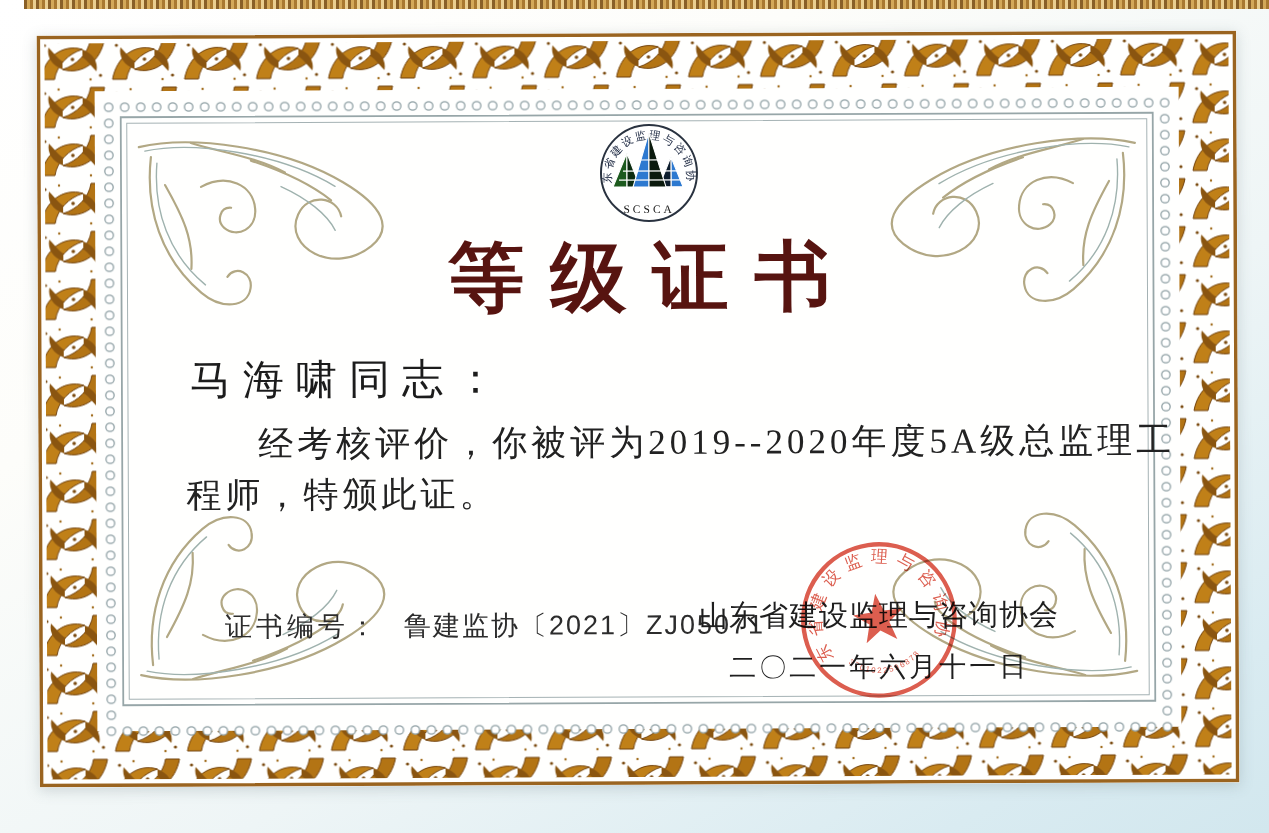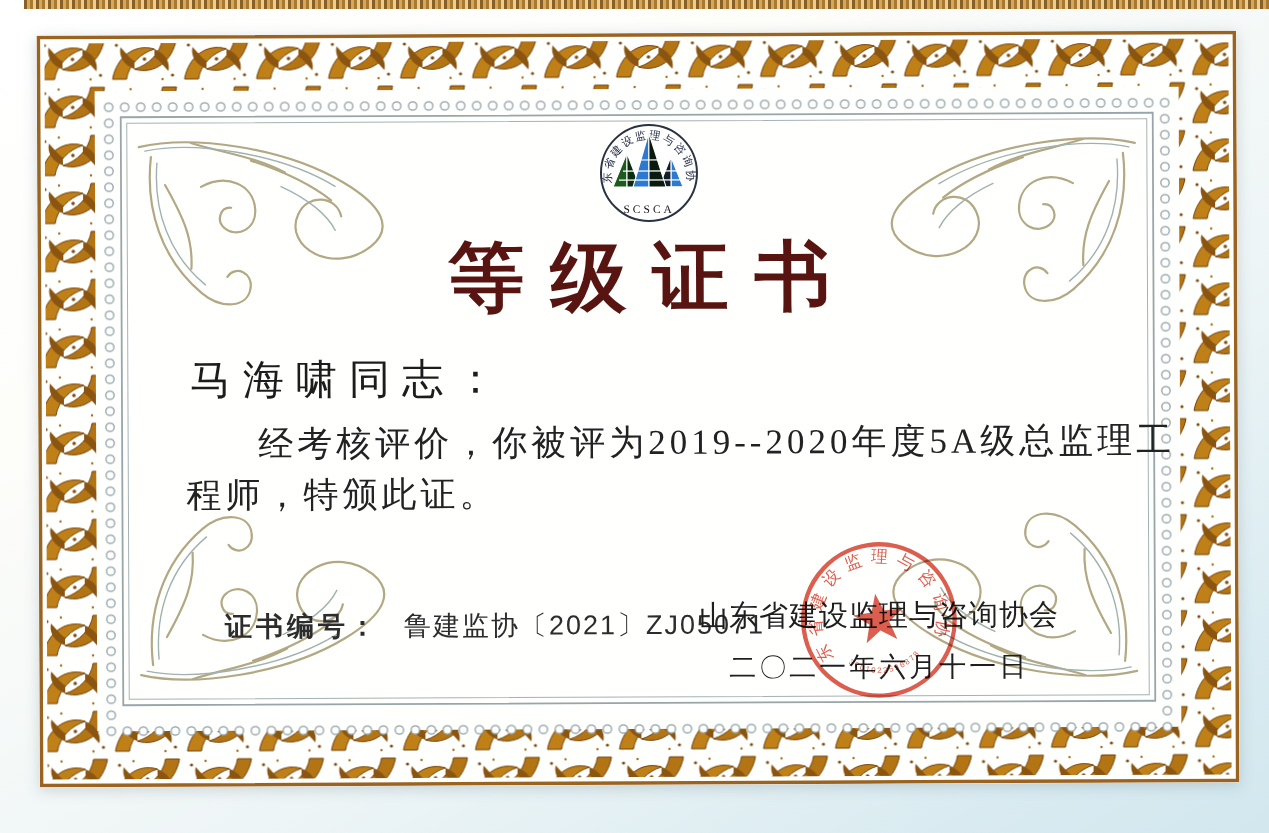--- a/index.html
+++ b/index.html
@@ -32,21 +32,21 @@
     font-size:41px;letter-spacing:12px;color:#1c1c1c;white-space:nowrap;
   }
   .body-text{position:absolute;left:148px;top:384px;color:#222;}
   .body-text .line{font-size:35px;letter-spacing:4px;line-height:51px;white-space:nowrap;}
   .body-text .indent{text-indent:72px;}
   .serial{
     position:absolute;left:186px;top:574px;
     font-family:"Liberation Sans","DejaVu Sans",sans-serif;
     font-size:27px;color:#2c2c2c;white-space:nowrap;
   }
-  .serial .serial-label{letter-spacing:4px;font-weight:bold;}
+  .serial .serial-label{letter-spacing:4px;}
   .serial .serial-value{margin-left:24px;letter-spacing:2px;}
   .issue-block{
     position:absolute;left:655px;top:564px;width:370px;
     text-align:center;color:#1e1e1e;
   }
   .issue-block .issuer{font-size:29px;letter-spacing:1px;white-space:nowrap;}
   .issue-block .date{margin-top:13px;font-size:27px;letter-spacing:3px;white-space:nowrap;}
   .seal{
     position:absolute;left:752px;top:500px;width:176px;height:176px;
     transform:rotate(-8deg);opacity:.82;mix-blend-mode:multiply;

